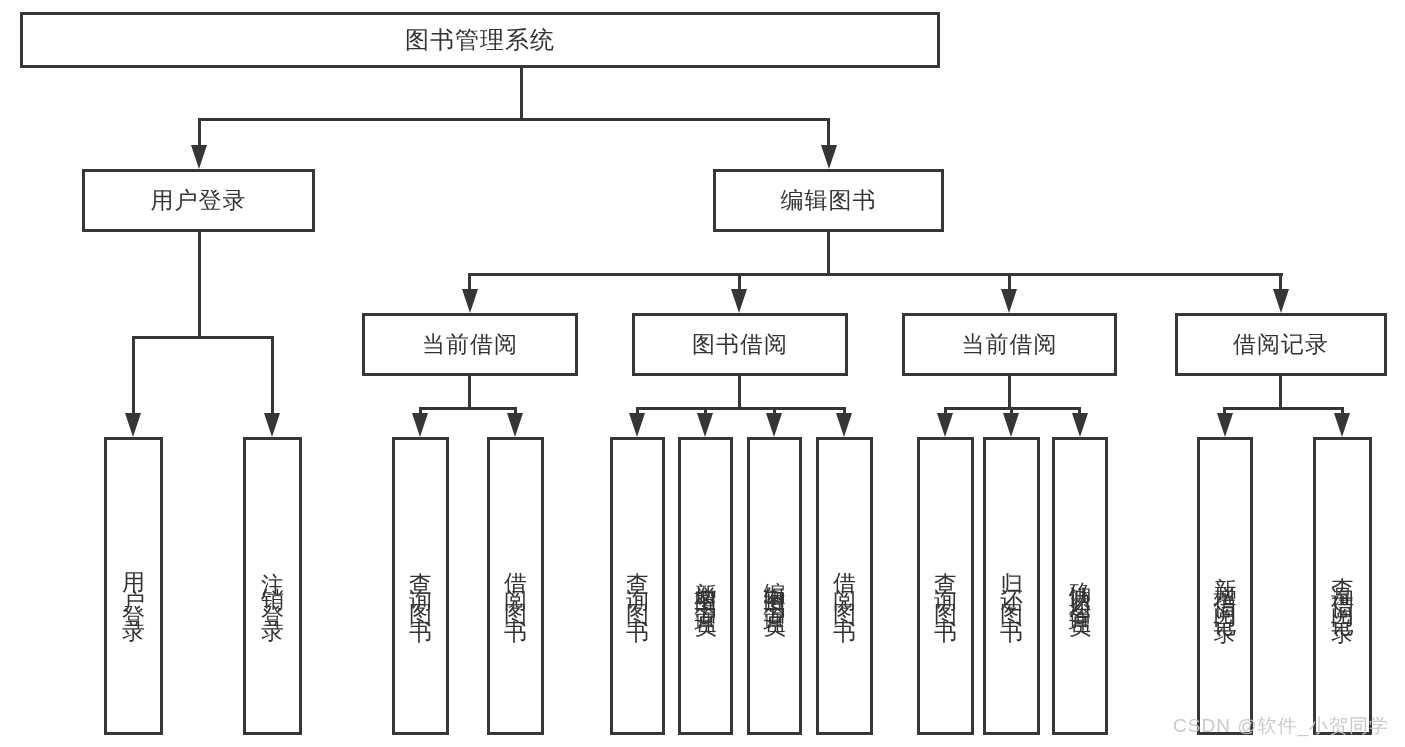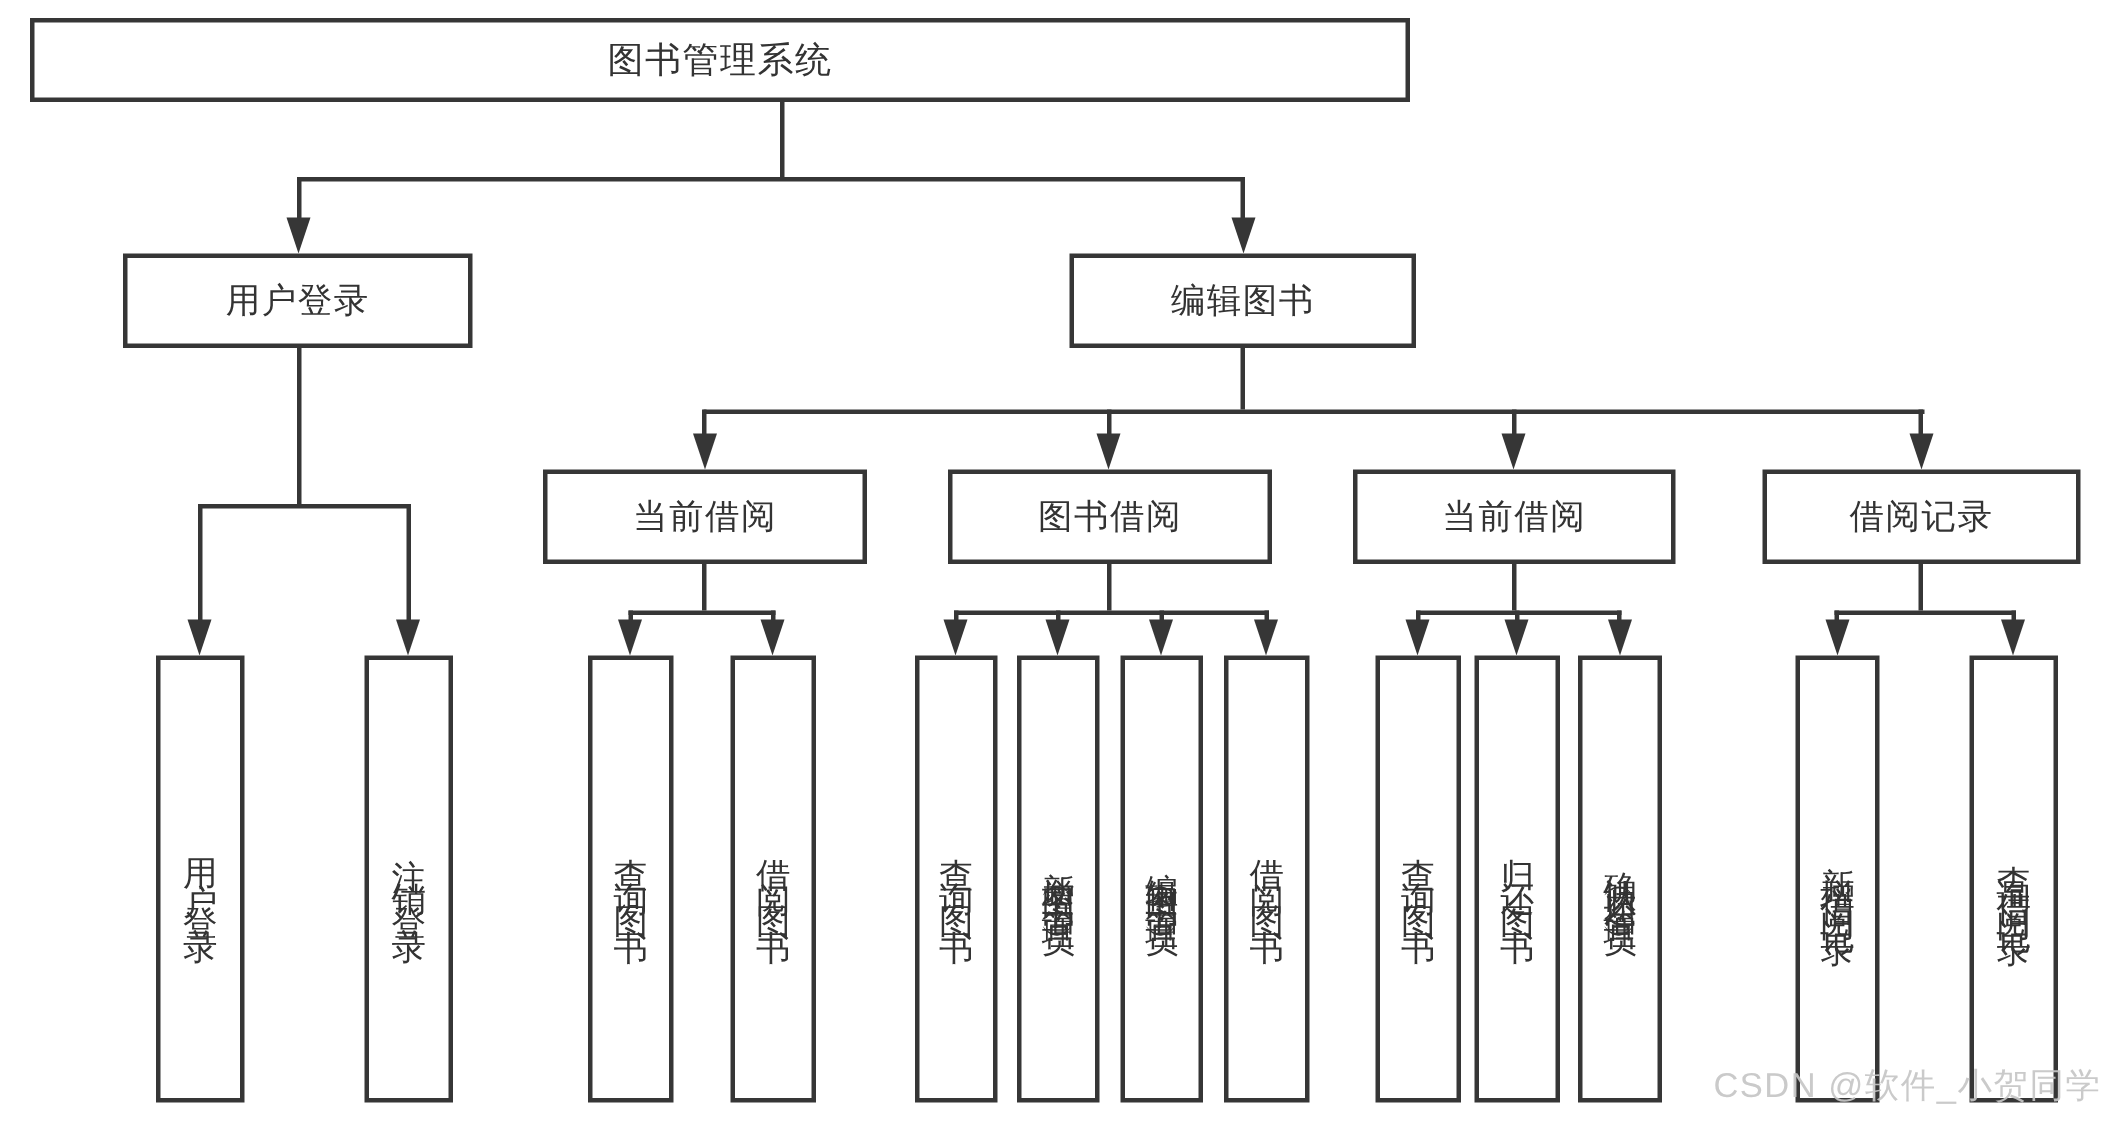--- a/index.html
+++ b/index.html
@@ -25,22 +25,22 @@
     line-height:1;font-size:23px;white-space:nowrap;
   }
   .vline{position:absolute;width:3px;background:var(--line);}
   .hline{position:absolute;height:3px;background:var(--line);}
   .ahead{
     position:absolute;width:0;height:0;
     border-left:8px solid transparent;border-right:8px solid transparent;
     border-top:24px solid var(--line);
   }
   .watermark{
-    position:absolute;right:4px;bottom:8px;z-index:10;
-    font-size:23px;letter-spacing:1px;color:var(--watermark);
+    position:absolute;right:16px;bottom:8px;z-index:10;
+    font-size:19px;letter-spacing:1px;color:var(--watermark);
     opacity:.92;white-space:nowrap;
   }
 </style>
 </head>
 <body>
 
 <div id="canvas">
 
   <div class="vline" style="left:520px;top:68px;height:50px"></div>
   <div class="hline" style="left:198px;top:118px;width:632px"></div>

